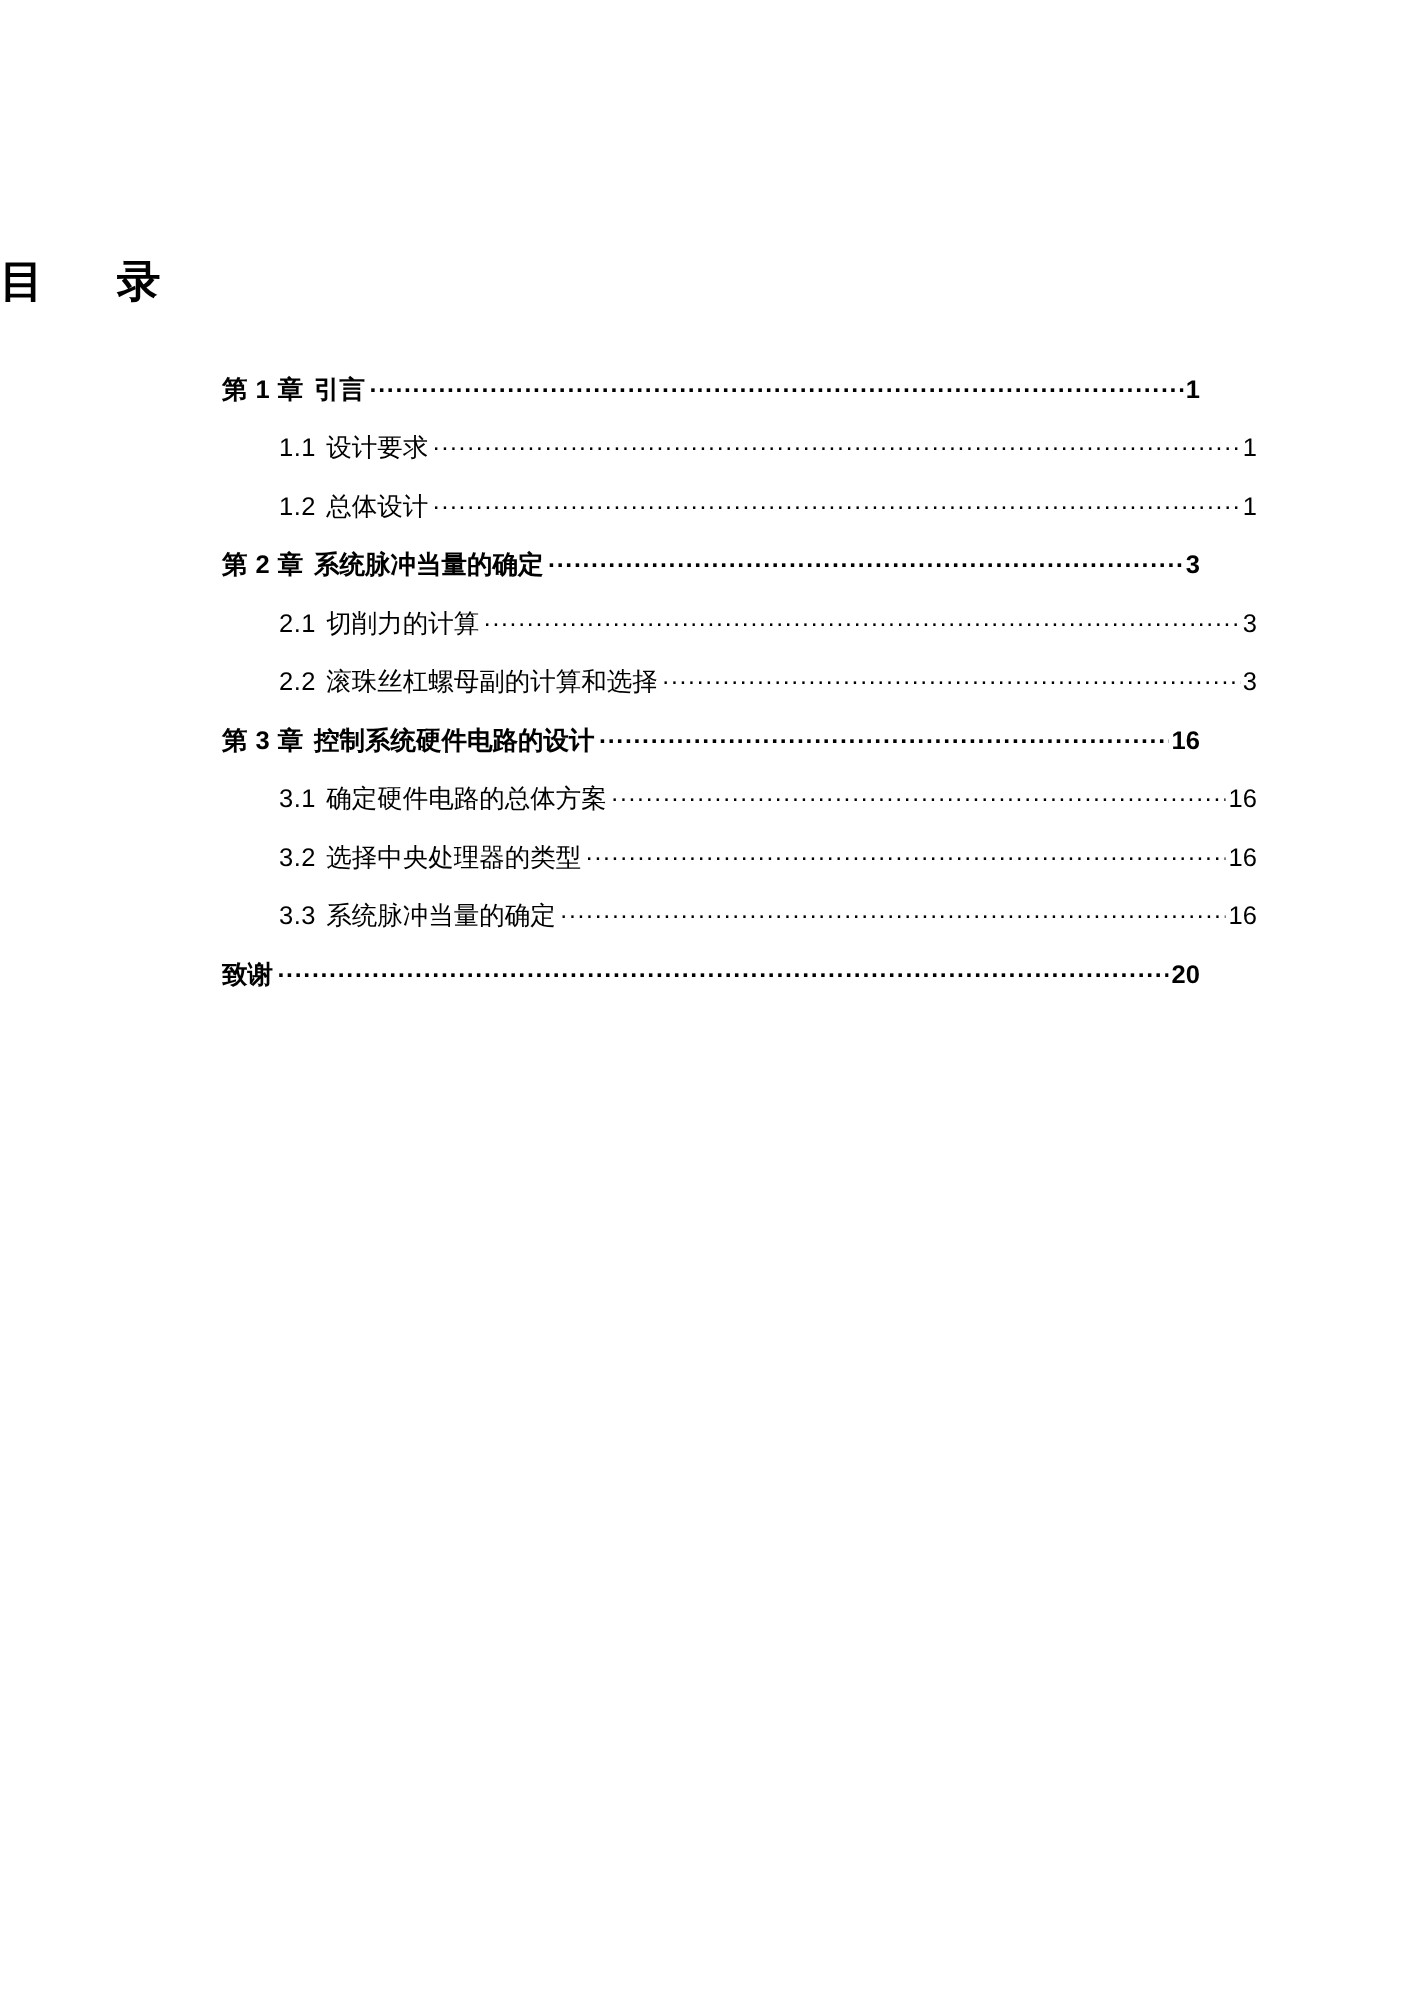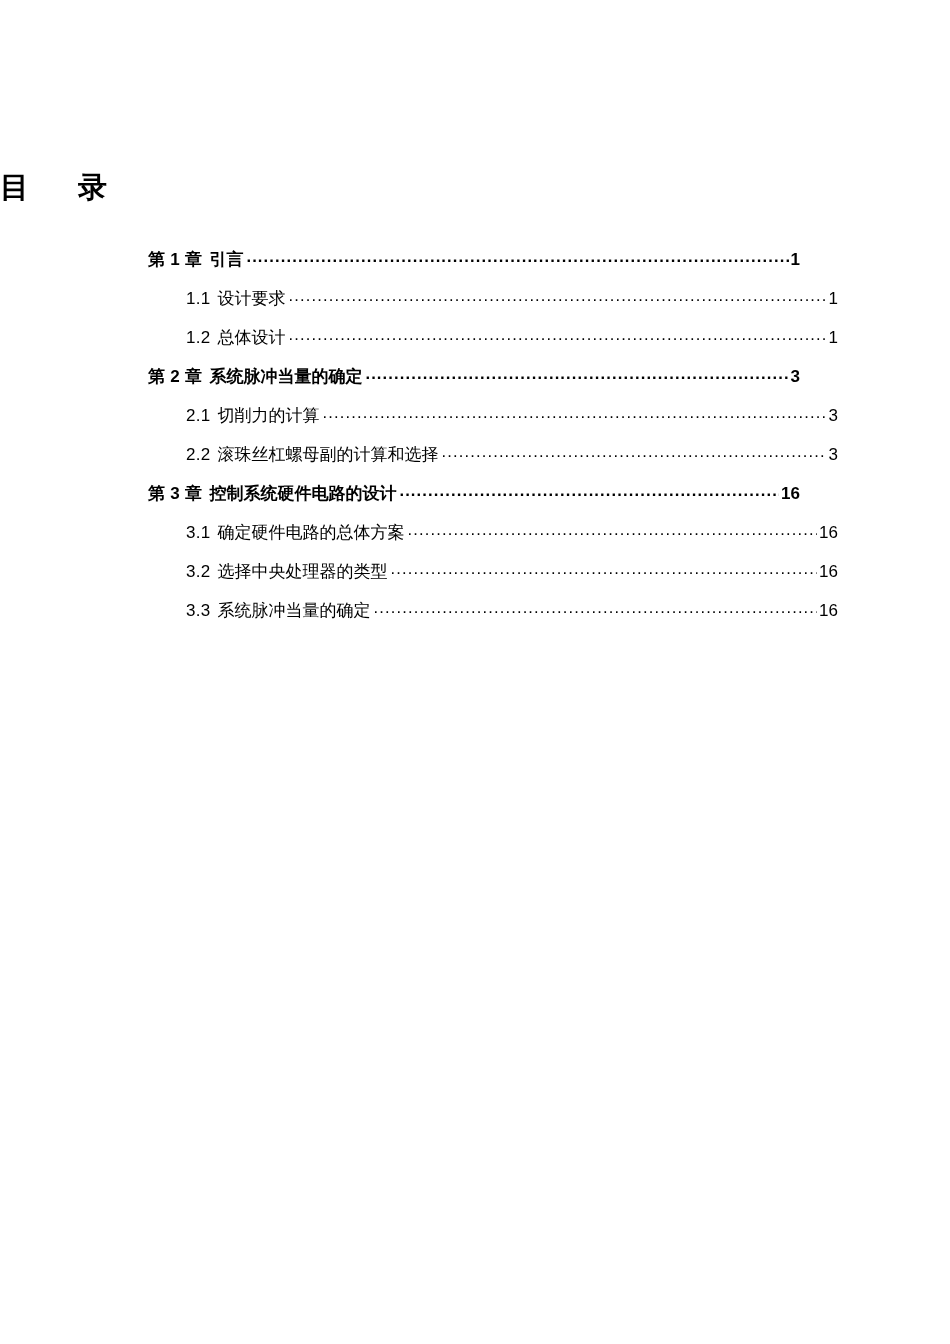--- a/index.html
+++ b/index.html
@@ -137,14 +137,19 @@
       <div class="toc-entry level-2">
         <span class="entry-label"><span class="num">3.2</span><span class="sep"></span><span class="txt">选择中央处理器的类型</span></span>
         <span class="dots"></span>
         <span class="entry-page">16</span>
       </div>
       <div class="toc-entry level-2">
         <span class="entry-label"><span class="num">3.3</span><span class="sep"></span><span class="txt">系统脉冲当量的确定</span></span>
         <span class="dots"></span>
         <span class="entry-page">16</span>
       </div>
+      <div class="toc-entry level-1">
+        <span class="entry-label"><span class="txt">致谢</span></span>
+        <span class="dots"></span>
+        <span class="entry-page">20</span>
+      </div>
     </div>
 </div>
 
 </body></html>

